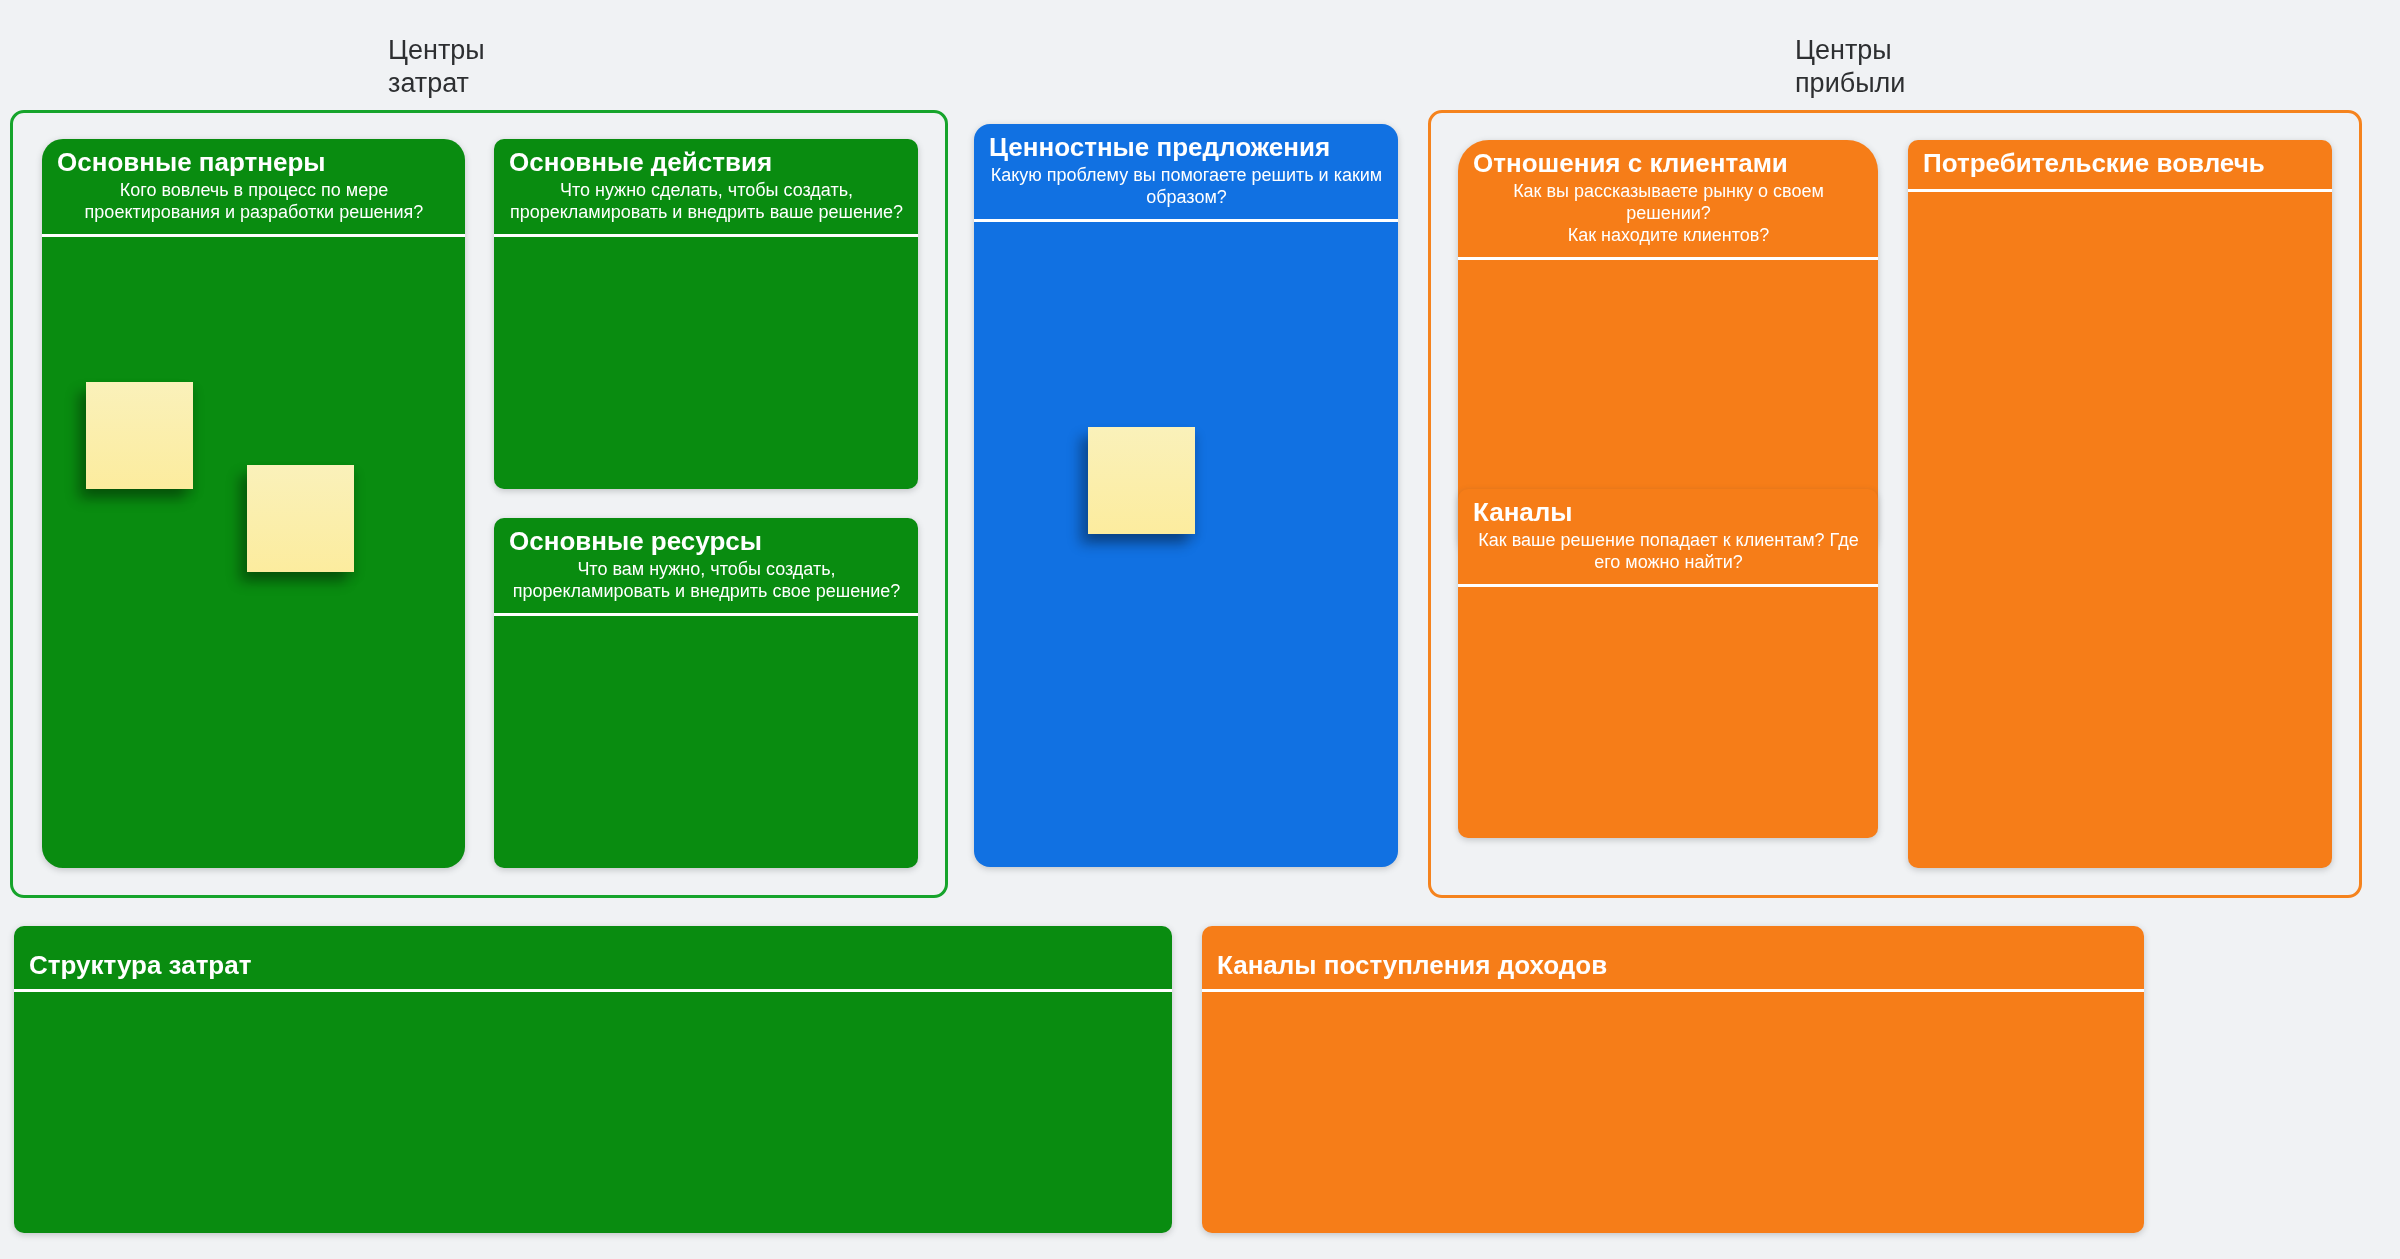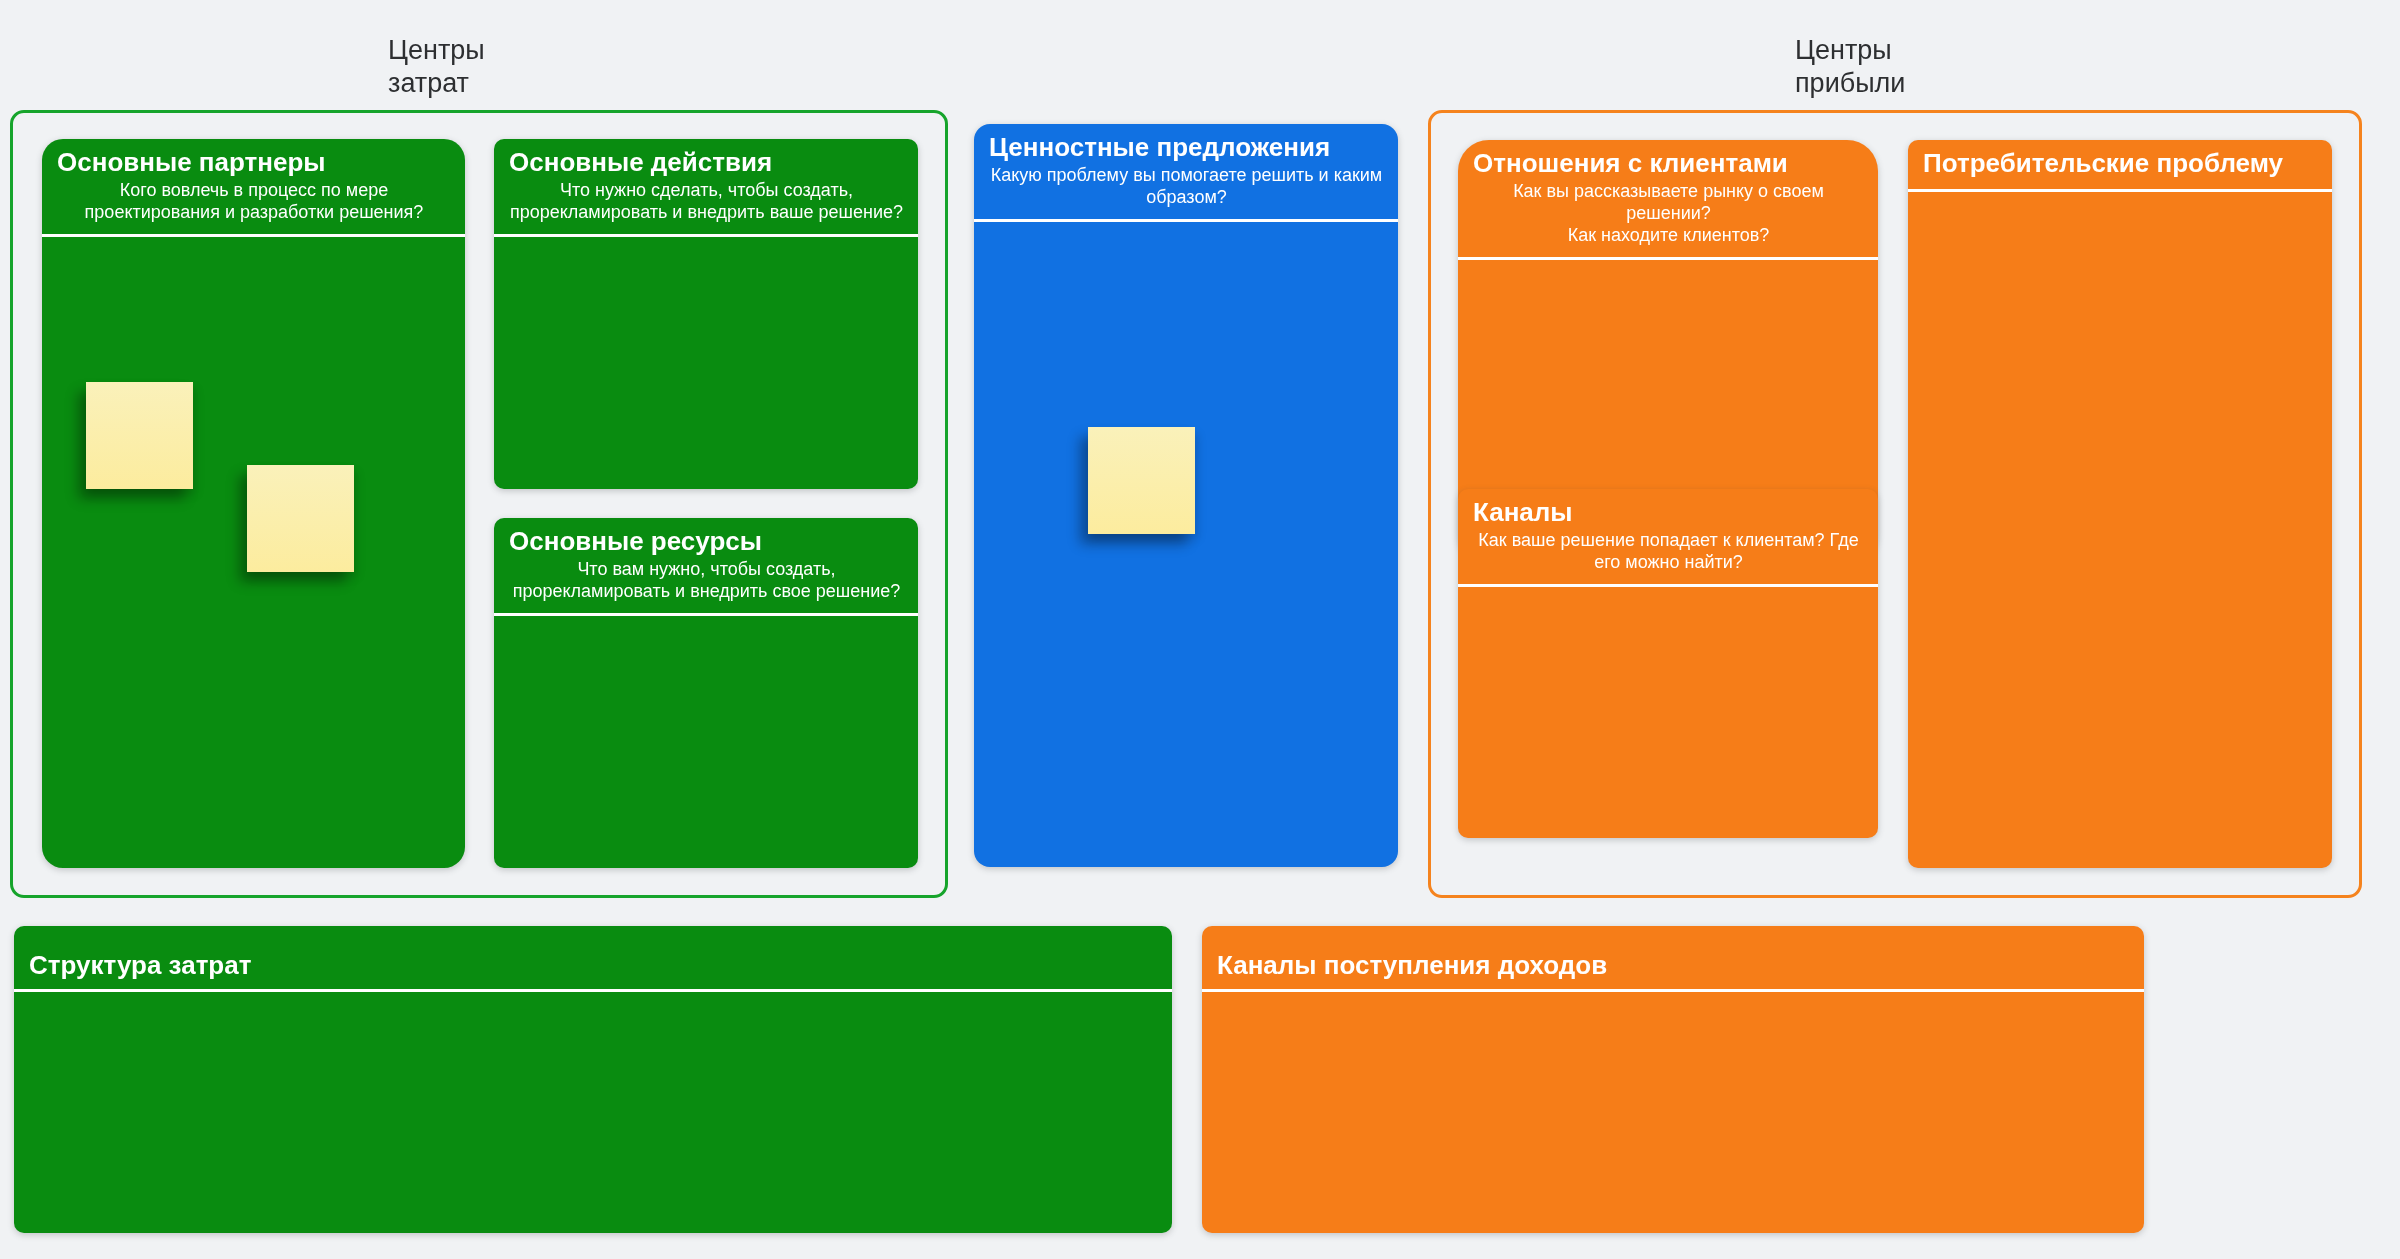--- a/index.html
+++ b/index.html
@@ -157,21 +157,21 @@
     <div class="card-head">
       <div class="card-title">Каналы</div>
       <div class="card-subtitle">Как ваше решение попадает к клиентам? Где
 его можно найти?</div>
     </div>
     <div class="card-body"></div>
   </div>
 
   <div class="card orange" id="card-segments">
     <div class="card-head">
-      <div class="card-title">Потребительские проблему</div>
+      <div class="card-title">Потребительские вовлечь</div>
     </div>
     <div class="card-body"></div>
   </div>
 
   <div class="card green wide" id="card-costs">
     <div class="card-head">
       <div class="card-title">Структура затрат</div>
     </div>
     <div class="card-body"></div>
   </div>

